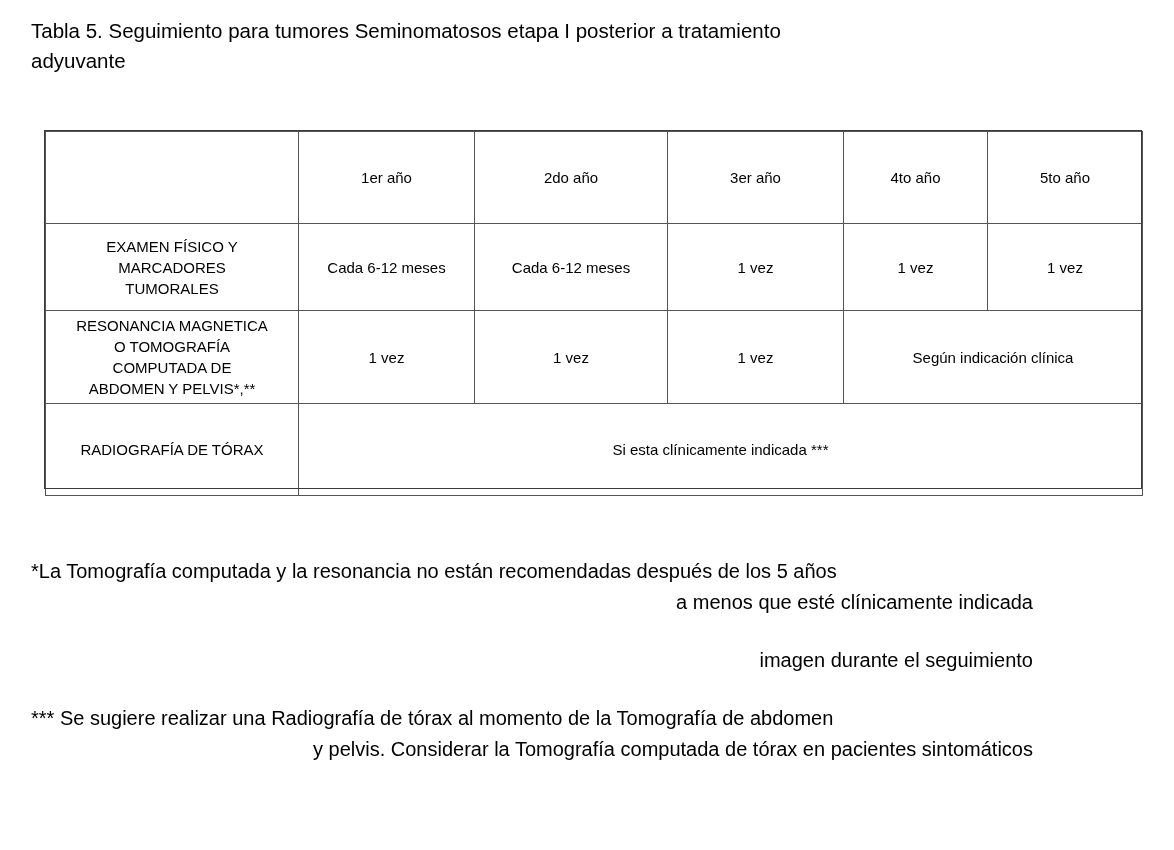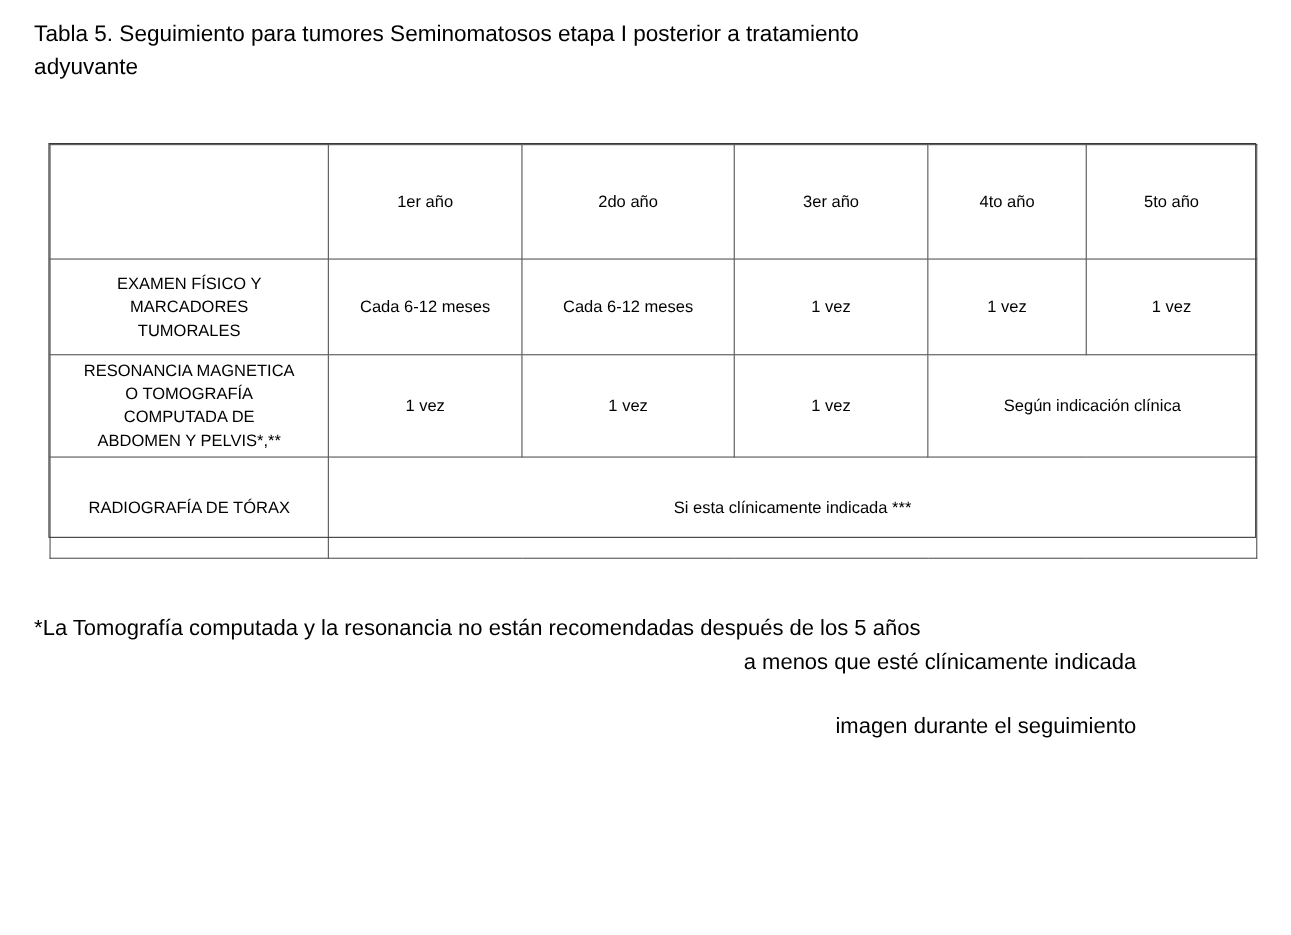--- a/index.html
+++ b/index.html
@@ -55,21 +55,21 @@
     line-height: 21px;
   }
   table.followup td {
     border: 1px solid #555555;
     text-align: center;
     vertical-align: middle;
     padding: 4px 6px;
     box-sizing: border-box;
   }
   table.followup tr.hdr td {
-    height: 104px;
+    height: 92px;
   }
   table.followup tr.r2 td {
     height: 87px;
   }
   table.followup tr.r3 td {
     height: 91px;
   }
   table.followup tr.r4 td {
     height: 92px;
   }
@@ -192,15 +192,19 @@
   </div>
 
   <div class="notes">
     <div class="note">
       <span>*La Tomografía computada y la resonancia no están recomendadas después de los 5 años</span>
       <span class="lastline">a menos que esté clínicamente indicada</span>
     </div>
     <div class="note just">
       <span class="lastline">imagen durante el seguimiento</span>
     </div>
+    <div class="note">
+      <span>*** Se sugiere realizar una Radiografía de tórax al momento de la Tomografía de abdomen</span>
+      <span class="lastline">y pelvis. Considerar la Tomografía computada de tórax en pacientes sintomáticos</span>
+    </div>
   </div>
 
 </div>
 
 </body></html>

